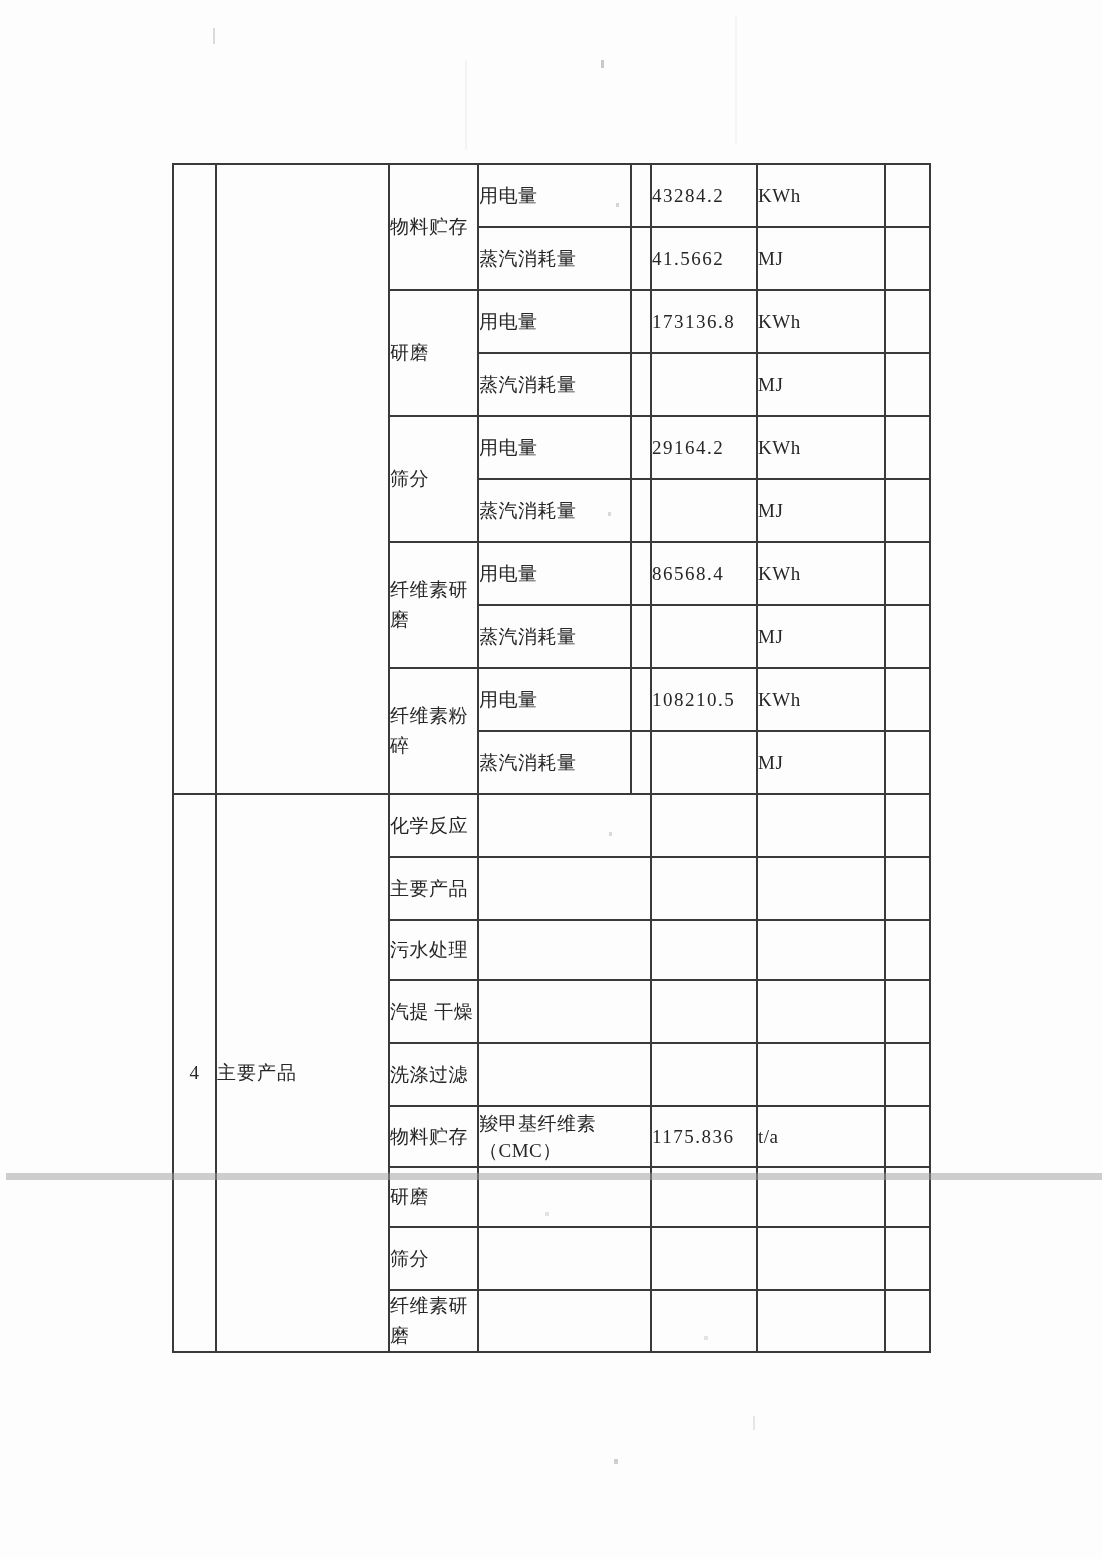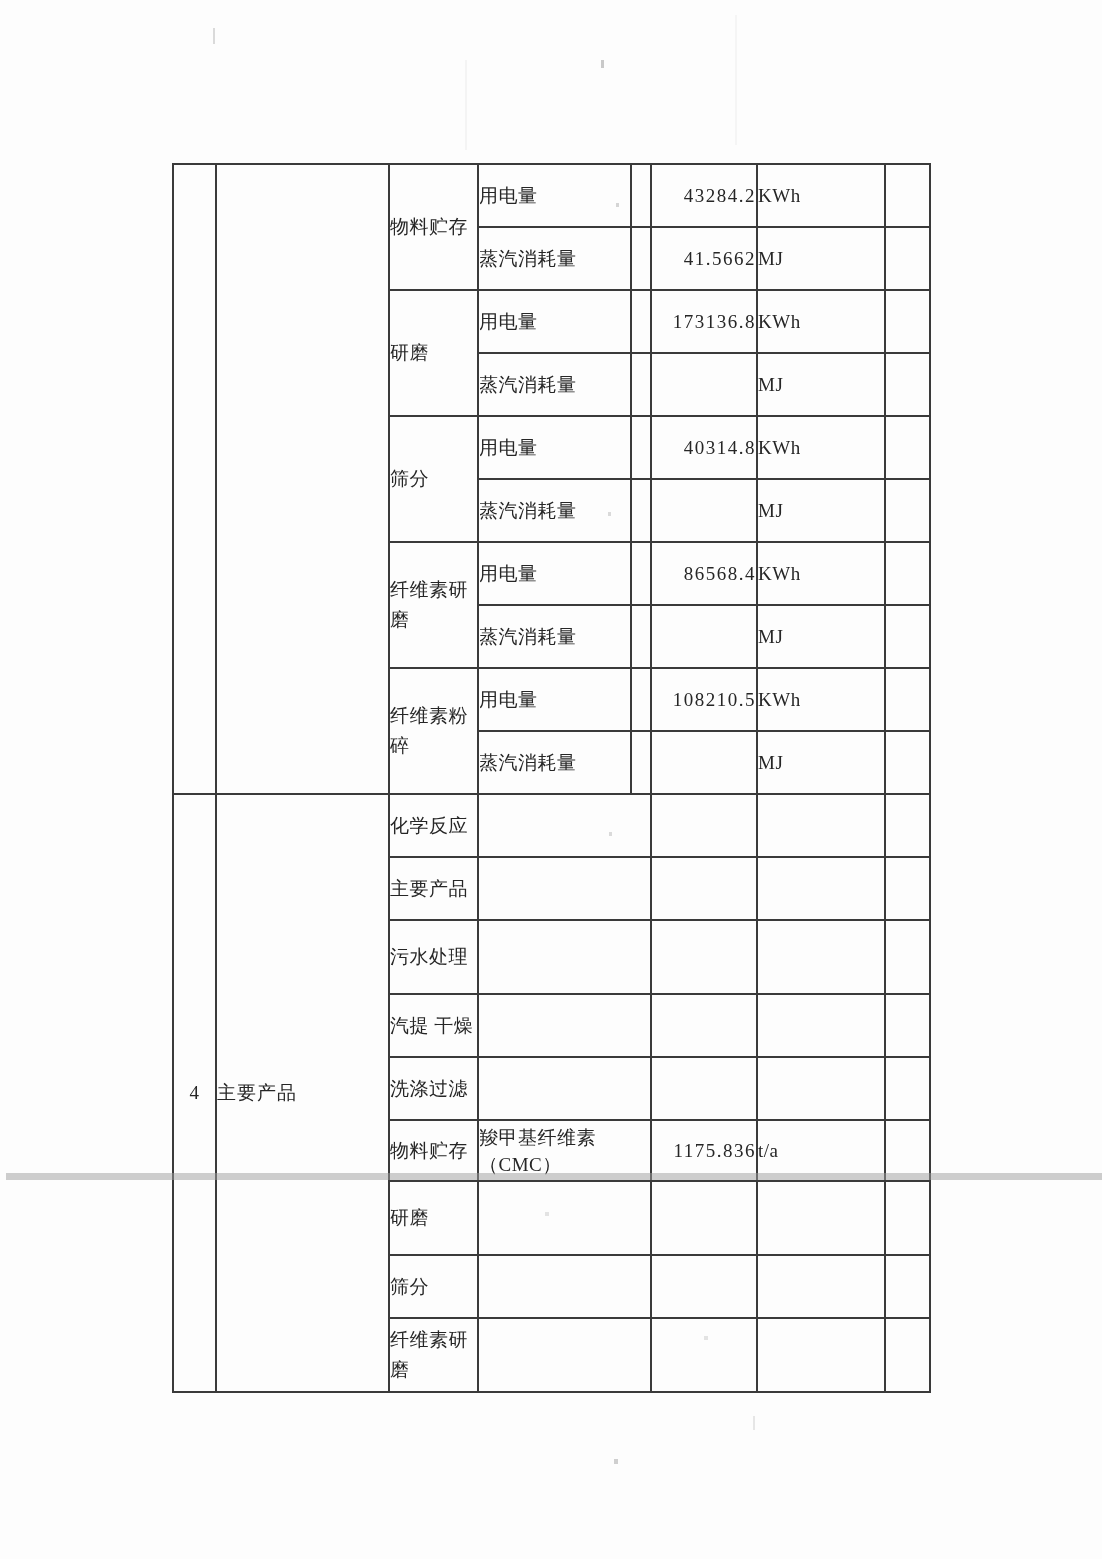--- a/index.html
+++ b/index.html
@@ -22,27 +22,27 @@
   }
   table.doc td{
     border:2px solid #3a3a3a;
     font-size:19px;
     vertical-align:middle;
     padding:0;
     box-sizing:border-box;
     overflow:hidden;
   }
   .r63{height:63px;}
-  .r62{height:74px;}
+  .r62{height:60px;}
   .r61{height:61px;}
   .cell-idx{text-align:center;letter-spacing:0.5px;}
   .cell-cat{padding:2px 6px 2px 12px;letter-spacing:1px;word-break:break-all;margin-top:16px;}
   .cell-proc{padding:2px 9px 2px 7px;line-height:30px;letter-spacing:0.5px;word-break:break-all;}
   .cell-lab{padding:2px 8px 2px 8px;line-height:27px;letter-spacing:0.5px;word-break:break-all;white-space:pre-line;border-radius:9px;}
-  .cell-val{padding:2px 3px 2px 8px;letter-spacing:1.5px;text-align:right;}
+  .cell-val{padding:2px 3px 2px 8px;letter-spacing:1.5px;}
   .cell-unit{padding:2px 3px 2px 6px;letter-spacing:0.5px;margin-top:12px;}
   .gray-band{
     position:absolute;
     left:6px;
     top:1173px;
     width:1096px;
     height:7px;
     background:rgba(158,158,158,0.5);
   }
   .speck{position:absolute;background:#8a8a8a;}
@@ -96,21 +96,21 @@
       <td></td>
       <td class="cell-val"></td>
       <td class="cell-unit">MJ</td>
       <td></td>
     </tr>
 
     <tr class="r63">
       <td class="cell-proc" rowspan="2">筛分</td>
       <td class="cell-lab">用电量</td>
       <td></td>
-      <td class="cell-val">40314.8</td>
+      <td class="cell-val">29164.2</td>
       <td class="cell-unit">KWh</td>
       <td></td>
     </tr>
     <tr class="r63">
       <td class="cell-lab">蒸汽消耗量</td>
       <td></td>
       <td class="cell-val"></td>
       <td class="cell-unit">MJ</td>
       <td></td>
     </tr>

